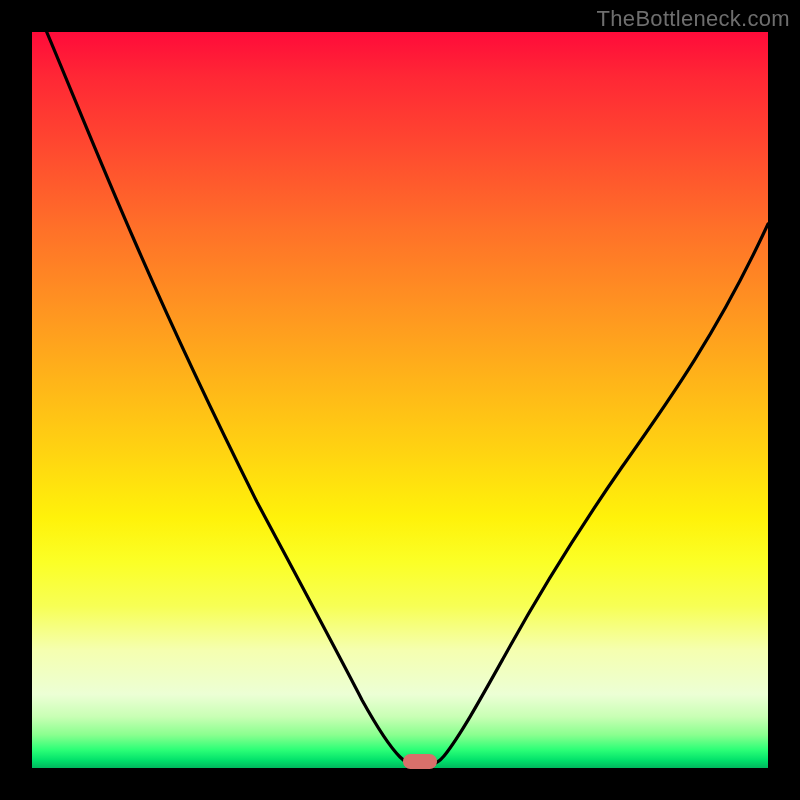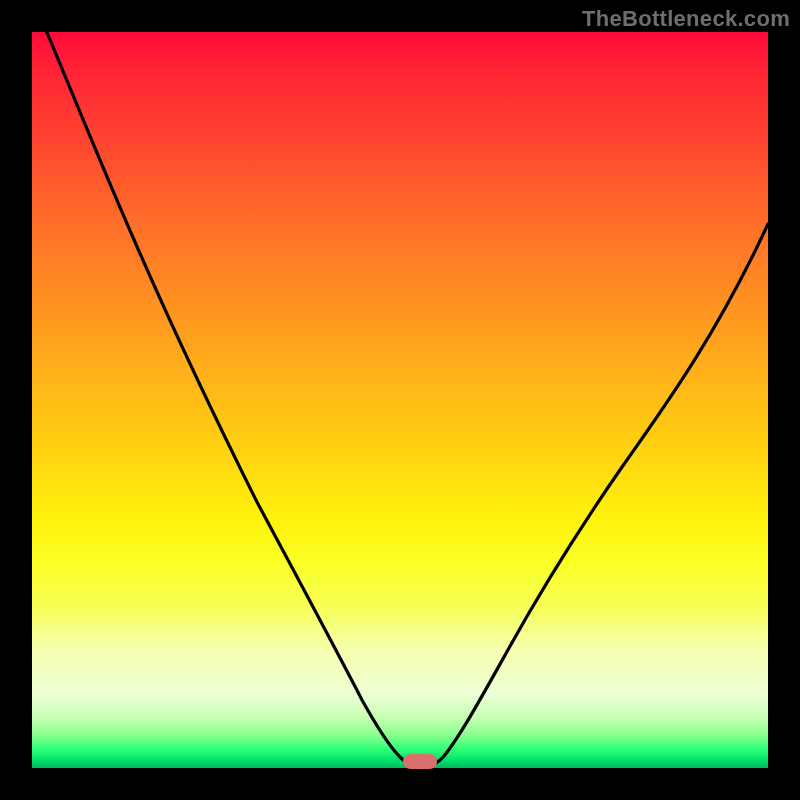--- a/index.html
+++ b/index.html
@@ -45,21 +45,21 @@
       #00b85e 100%
     );
   }
   .watermark {
     position: absolute;
     top: 6px;
     right: 10px;
     color: #6e6e6e;
     font-size: 22px;
     letter-spacing: 0.3px;
-    font-weight: 700;
+    font-weight: 400;
     user-select: none;
   }
   .curve-svg {
     position: absolute;
     left: 0;
     top: 0;
     width: 736px;
     height: 736px;
   }
   .curve-path {

